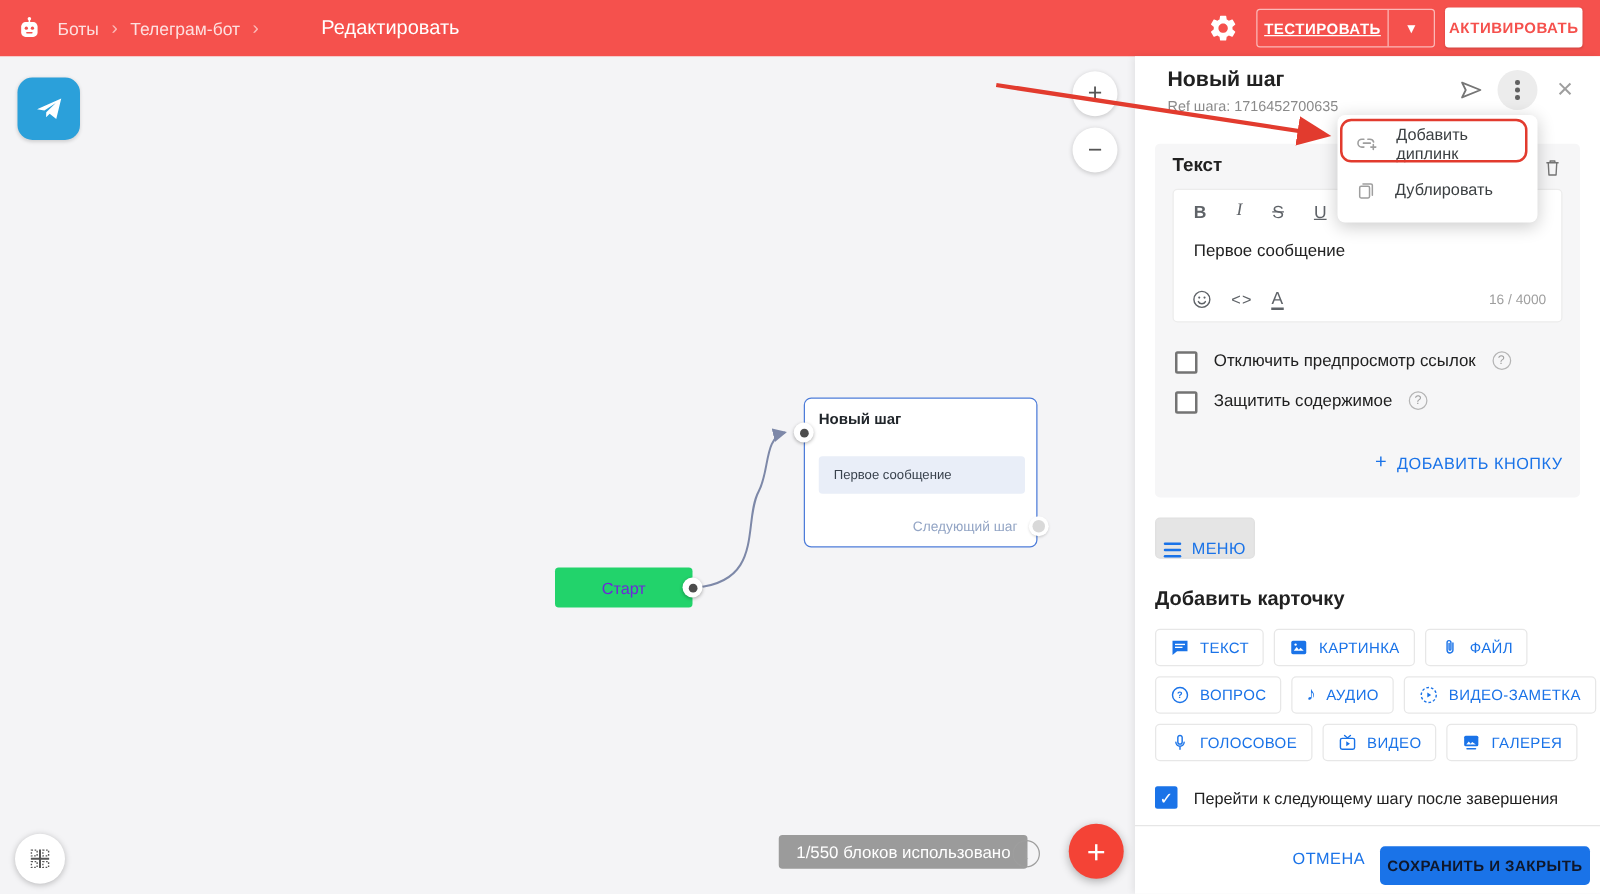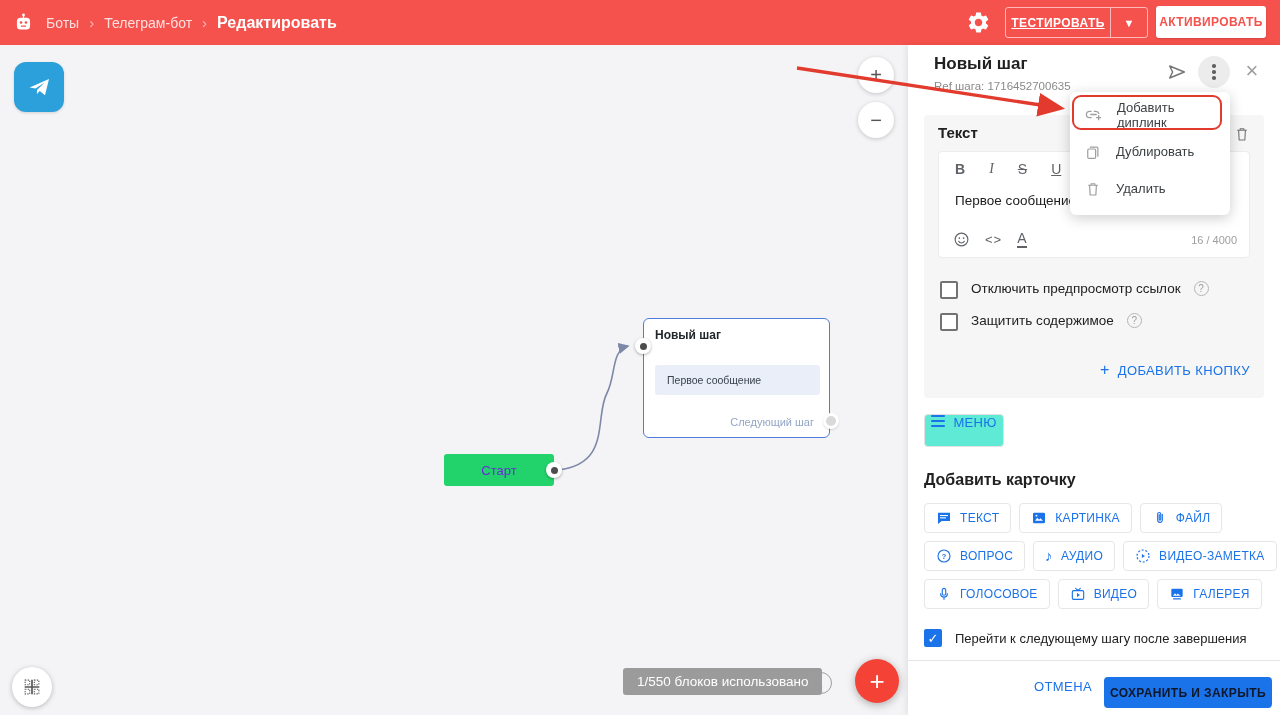--- a/index.html
+++ b/index.html
@@ -6,21 +6,21 @@
   html,body { width:1280px; height:715px; }
   body { font-family:"Liberation Sans", sans-serif; background:#f4f4f6; overflow:hidden; }
   #app { position:relative; width:1280px; height:715px; overflow:hidden; }
 
   
   #header { position:absolute; left:0; top:0; width:1280px; height:45px; background:#f5514d; z-index:20; }
   .robot-icon { position:absolute; left:13px; top:12px; width:21px; height:21px; }
   .breadcrumb { position:absolute; left:46px; top:0; height:45px; display:flex; align-items:center; gap:10px; }
   .crumb { color:rgba(255,255,255,.82); font-size:14px; }
   .crumb-sep { color:rgba(255,255,255,.6); font-size:15px; }
-  .crumb-current { color:#fff; font-size:16px; font-weight:700; }
+  .crumb-current { color:#fff; font-size:16px; font-weight:400;margin-left:40px; }
   .gear-btn { position:absolute; left:966px; top:10px; width:25px; height:25px; cursor:pointer; }
   .test-split { position:absolute; left:1005px; top:7px; height:31px; display:flex; border:1px solid rgba(255,255,255,.6); border-radius:3px; }
   .test-main { width:104px; display:flex; align-items:center; justify-content:center; color:#fff; font-size:12px; font-weight:600; letter-spacing:.4px; cursor:pointer;text-decoration:underline; }
   .test-caret { width:37px; display:flex; align-items:center; justify-content:center; border-left:1px solid rgba(255,255,255,.6); color:#fff; font-size:11px; cursor:pointer; }
   .activate-btn { position:absolute; left:1156px; top:6px; width:110px; height:32px; background:#fff; color:#f5514d; font-size:12px; font-weight:700; letter-spacing:.4px; border:none; border-radius:3px; display:flex; align-items:center; justify-content:center; cursor:pointer; box-shadow:0 1px 2px rgba(0,0,0,.15); }
 
   
   #canvas { position:absolute; left:0; top:45px; width:908px; height:670px; background:#f4f4f6; }
   .tg-logo { position:absolute; left:14px; top:17px; width:50px; height:50px; border-radius:12px; background:#2ba0da; display:flex; align-items:center; justify-content:center; box-shadow:0 1px 3px rgba(0,0,0,.15); }
   .zoom-btn { position:absolute; left:858px; width:36px; height:36px; border-radius:50%; background:#fff; box-shadow:0 1px 4px rgba(0,0,0,.2); display:flex; align-items:center; justify-content:center; color:#555; font-size:20px; cursor:pointer; }
@@ -69,21 +69,21 @@
 
   .opt-row { position:absolute; left:16px; display:flex; align-items:flex-start; gap:13px; }
   .opt-row-1 { top:166px; } .opt-row-2 { top:198px; }
   .checkbox { width:18px; height:18px; border:2px solid #737373; border-radius:2px; background:#fff; cursor:pointer; flex:none; }
   .checkbox-checked { width:18px; height:18px; border-radius:2px; background:#1a73e8; color:#fff; font-size:13px; display:flex; align-items:center; justify-content:center; cursor:pointer; flex:none; }
   .opt-label { font-size:13.5px; color:#212121; }
   .help-icon { width:15px; height:15px; border-radius:50%; border:1.2px solid #b5b5b5; color:#9e9e9e; font-size:10px; display:flex; align-items:center; justify-content:center; }
   .add-btn { position:absolute; right:14px; top:246px; color:#1a73e8; font-size:13px; font-weight:500; letter-spacing:.4px; display:flex; align-items:center; gap:8px; cursor:pointer; }
   .add-btn .plus { font-size:16px; font-weight:400; }
 
-  .menu-btn { position:absolute; left:16px; top:369px; width:80px; height:33px; border:1px solid #e0e0e0; border-radius:4px; background:#5eead4; display:flex; align-items:flex-start; justify-content:center; gap:8px; color:#1a73e8; font-size:13px; font-weight:500; letter-spacing:.3px; cursor:pointer; }
+  .menu-btn { position:absolute; left:16px; top:369px; width:80px; height:33px; border:1px solid #e0e0e0; border-radius:4px; background:#e5e5e5; display:flex; align-items:flex-end; justify-content:center; gap:8px; color:#1a73e8; font-size:13px; font-weight:500; letter-spacing:.3px; cursor:pointer; }
   .hamburger { display:flex; flex-direction:column; gap:3px; }
   .hamburger i { width:14px; height:2px; background:#1a73e8; border-radius:1px; }
 
   .add-card-title { position:absolute; left:16px; top:426px; font-size:16px; font-weight:700; color:#212121; }
   .card-rows { position:absolute; left:16px; top:458px; width:348px; display:flex; flex-direction:column; gap:8px; }
   .card-row { display:flex; gap:8px; }
   .card-btn { height:30px; padding:0 11px; border:1px solid #e7e7e7; border-radius:4px; background:#fff; display:flex; align-items:center; gap:8px; color:#1a73e8; font-size:12px; font-weight:500; letter-spacing:.3px; cursor:pointer; white-space:nowrap; }
   .card-btn svg { flex:none; }
   .note-glyph { font-size:15px; line-height:14px; }
 
@@ -349,26 +349,20 @@
       </svg>
       <span>Добавить диплинк</span>
     </div>
     <div class="dd-item">
       <svg width="18" height="18" viewBox="0 0 24 24">
         <path d="M8.5 5.5h8.5A1.5 1.5 0 0 1 18.5 7v10.5" fill="none" stroke="#9e9e9e" stroke-width="1.6" stroke-linecap="round"></path>
         <rect x="5" y="8" width="10.5" height="12.5" rx="1.5" fill="#fff" stroke="#9e9e9e" stroke-width="1.6"></rect>
       </svg>
       <span>Дублировать</span>
     </div>
-    <div class="dd-item">
-      <svg width="18" height="18" viewBox="0 0 24 24">
-        <path d="M5.5 7h13 M9.5 7V5h5v2 M7.5 7.5l.7 12.5h7.6l.7-12.5" fill="none" stroke="#9e9e9e" stroke-width="1.6" stroke-linejoin="round"></path>
-      </svg>
-      <span>Удалить</span>
-    </div>
   </div>
 
   <div class="highlight-ring"></div>
   <svg class="arrow-svg" viewBox="0 0 1280 715">
     <defs>
       <marker id="redArrow" markerWidth="9" markerHeight="9" refX="6.5" refY="3.5" orient="auto">
         <path d="M0 0 L8 3.5 L0 7 Z" fill="#e23b2e"></path>
       </marker>
     </defs>
     <line x1="797" y1="68" x2="1060" y2="108" stroke="#e23b2e" stroke-width="3.4" marker-end="url(#redArrow)"></line>

